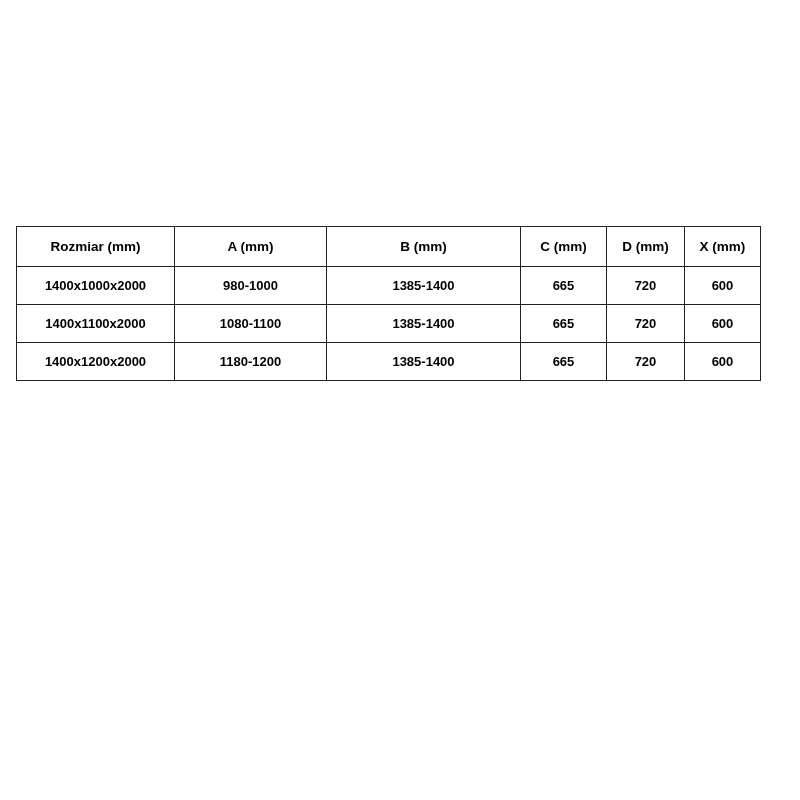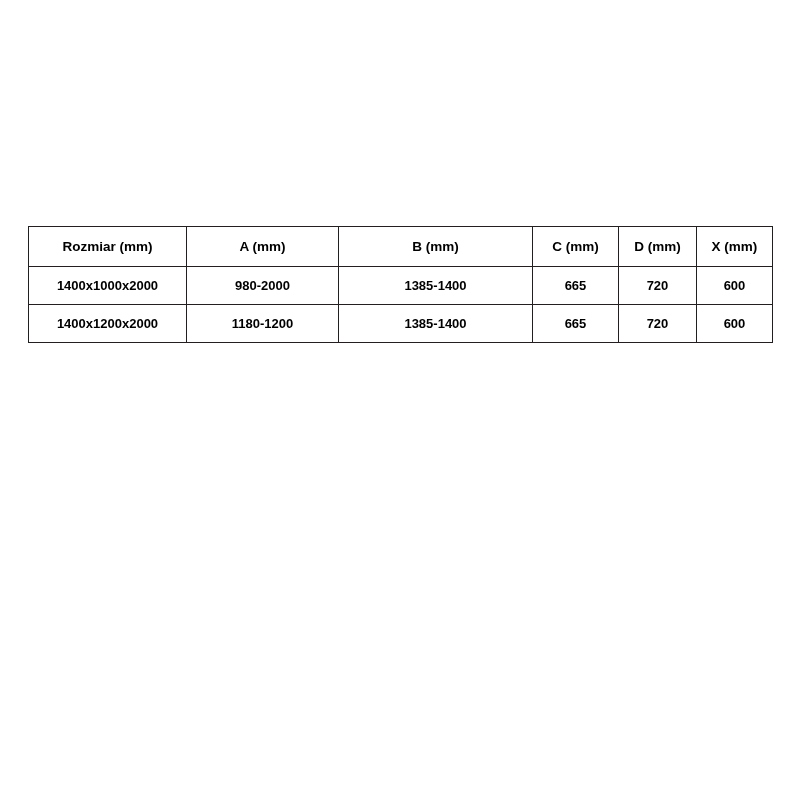--- a/index.html
+++ b/index.html
@@ -15,21 +15,21 @@
     overflow: hidden;
   }
   .sheet {
     position: relative;
     width: 800px;
     height: 800px;
     box-sizing: border-box;
   }
   .table-wrap {
     position: absolute;
-    left: 28px;
+    left: 16px;
     top: 226px;
     width: 744px;
   }
   table.spec {
     border-collapse: collapse;
     width: 744px;
     table-layout: fixed;
   }
   table.spec td,
   table.spec th {
@@ -77,21 +77,29 @@
           <th>A (mm)</th>
           <th>B (mm)</th>
           <th>C (mm)</th>
           <th>D (mm)</th>
           <th>X (mm)</th>
         </tr>
       </thead>
       <tbody>
         <tr>
           <td>1400x1000x2000</td>
-          <td>980-2000</td>
+          <td>980-1000</td>
+          <td>1385-1400</td>
+          <td>665</td>
+          <td>720</td>
+          <td>600</td>
+        </tr>
+        <tr>
+          <td>1400x1100x2000</td>
+          <td>1080-1100</td>
           <td>1385-1400</td>
           <td>665</td>
           <td>720</td>
           <td>600</td>
         </tr>
         <tr>
           <td>1400x1200x2000</td>
           <td>1180-1200</td>
           <td>1385-1400</td>
           <td>665</td>

